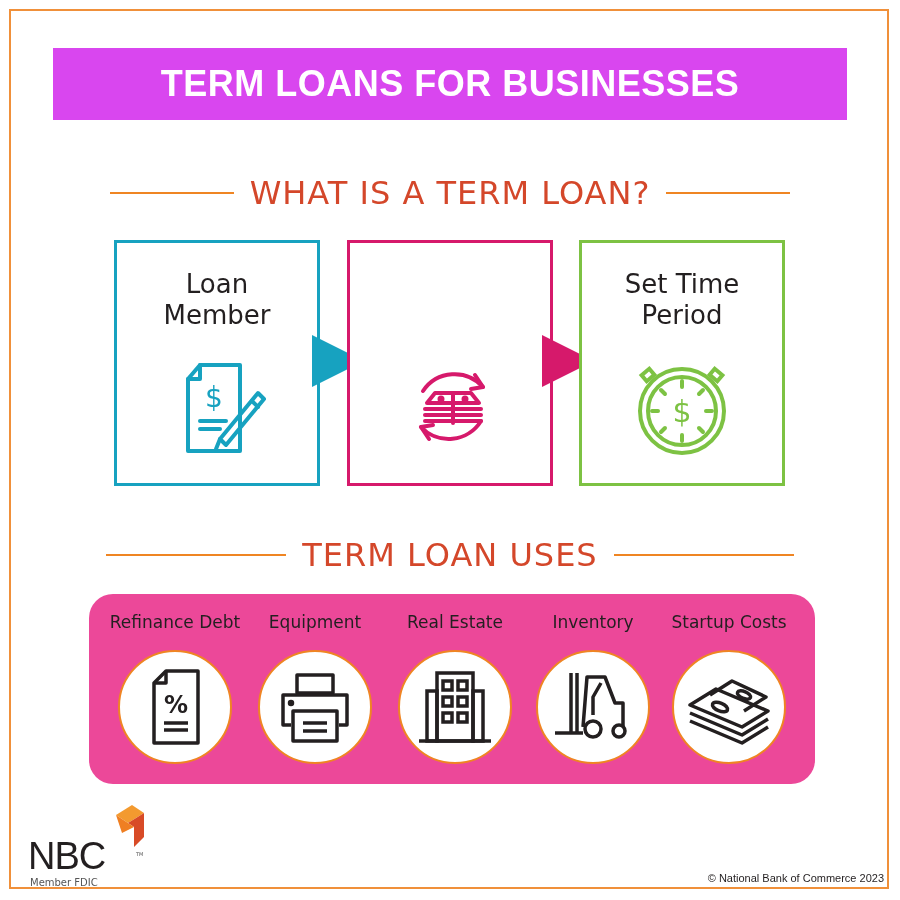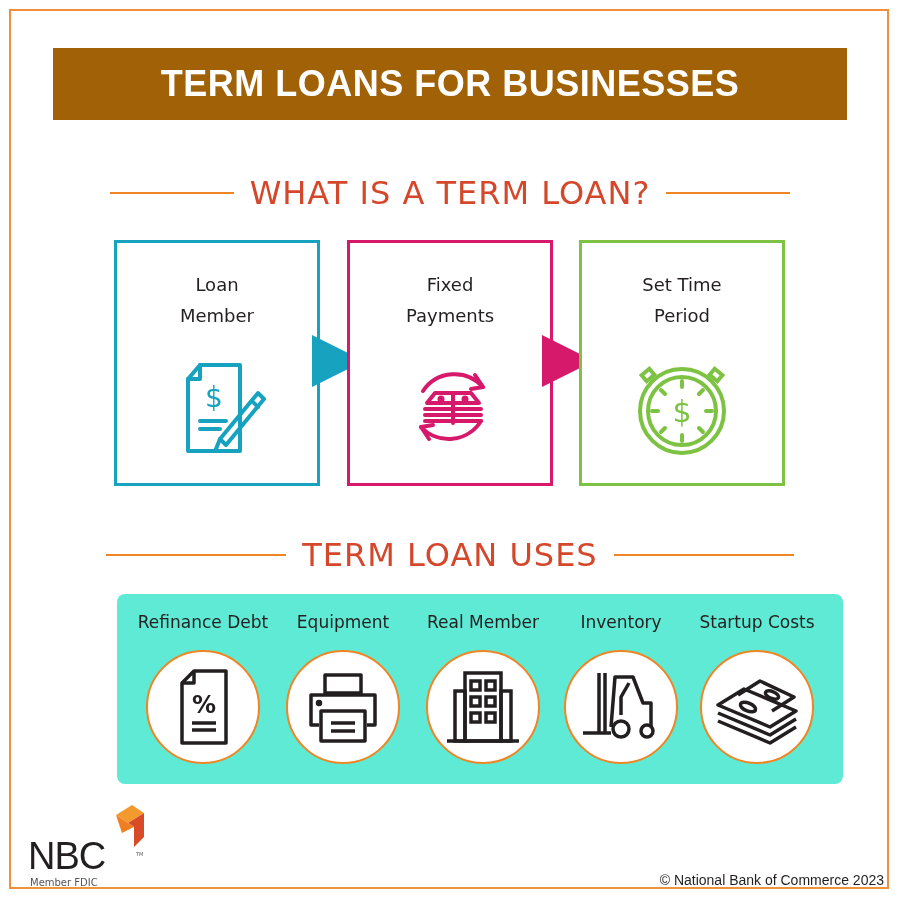--- a/index.html
+++ b/index.html
@@ -1,35 +1,35 @@
 <!DOCTYPE html>
 <html><head>
   <meta charset="utf-8">
   <style>
     html, body { margin:0; padding:0; background:#fff; }
     body { width:900px; height:900px; position:relative; overflow:hidden; font-family:"DejaVu Sans", sans-serif; }
     .frame { position:absolute; left:9px; top:9px; width:880px; height:880px; border:2px solid #f0903a; box-sizing:border-box; }
-    .banner { position:absolute; left:53px; top:48px; width:794px; height:72px; background:#a16207; display:flex; align-items:center; justify-content:center; }
+    .banner { position:absolute; left:53px; top:48px; width:794px; height:72px; background:#d946ef; display:flex; align-items:center; justify-content:center; }
     .banner span { color:#fff; font-family:"Liberation Sans", sans-serif; font-weight:bold; font-size:36px; letter-spacing:0.5px; }
     .section-title { position:absolute; left:0; width:900px; display:flex; align-items:center; justify-content:center; }
     .section-title .line { height:2px; background:#ef8523; }
     .section-title .txt { color:#d4472a; font-family:"DejaVu Sans", sans-serif; font-size:32px; letter-spacing:1px; padding:0 16px; font-weight:normal; }
     .box { position:absolute; top:240px; width:206px; height:246px; border:3px solid; box-sizing:border-box; background:#fff; }
-    .box .label { position:absolute; top:26px; left:0; right:0; text-align:center; color:#231f20; font-size:18px; line-height:31px; font-family:"DejaVu Sans", sans-serif; }
+    .box .label { position:absolute; top:26px; left:0; right:0; text-align:center; color:#231f20; font-size:26px; line-height:31px; font-family:"DejaVu Sans", sans-serif; }
     .box .icon { position:absolute; left:50%; top:108px; transform:translateX(-50%); }
     .arrow { position:absolute; width:0; height:0; border-top:26px solid transparent; border-bottom:26px solid transparent; border-left:52px solid; top:335px; }
-    .uses-panel { position:absolute; left:89px; top:594px; width:726px; height:190px; background:#5eead4; border-radius:8px;margin-left:28px; }
+    .uses-panel { position:absolute; left:89px; top:594px; width:726px; height:190px; background:#ec4899; border-radius:24px; }
     .use { position:absolute; top:18px; width:140px; text-align:center; }
     .use .ulabel { font-size:17px; color:#231f20; display:block; height:24px; white-space:nowrap; }
     .use .circle { width:114px; height:114px; border-radius:50%; background:#fff; border:2px solid #ef8523; margin:14px auto 0; display:flex; align-items:center; justify-content:center; box-sizing:border-box; }
     .logo { position:absolute; left:28px; top:805px; width:130px; height:80px; }
     .logo .nbc { position:absolute; left:0; top:30px; font-family:"Liberation Sans", sans-serif; font-weight:normal; font-size:38px; color:#231f20; letter-spacing:-1px; }
     .logo .fdic { position:absolute; left:2px; top:72px; font-size:10px; color:#555; }
     .logo .tm { position:absolute; left:108px; top:46px; font-size:5px; color:#555; }
-    .copyright { position:absolute; right:16px; top:872px; font-size:14px; color:#231f20; font-family:"Liberation Sans", sans-serif; }
+    .copyright { position:absolute; right:16px; top:872px; font-size:11px; color:#231f20; font-family:"Liberation Sans", sans-serif; }
   </style>
 </head>
 <body>
 
 <div class="frame"></div>
 
 <div class="banner">
   <span>TERM LOANS FOR BUSINESSES</span>
 </div>
 
@@ -54,24 +54,20 @@
       <path d="M58 88 L96 42 L102 48 L64 94 Z"></path>
       <line x1="58" y1="88" x2="54" y2="98"></line>
       <line x1="90" y1="50" x2="96" y2="56"></line>
     </svg>
   </div>
 </div>
 
 <div class="arrow" style="left:312px; border-left-color:#17a2c0;"></div>
 
 <div class="box" style="left:347px; border-color:#d6196b;">
-  <div class="label">
-    <div>Fixed</div>
-    <div>Payments</div>
-  </div>
   <div class="icon">
     <svg width="110" height="110" viewBox="0 0 110 110" fill="none" stroke="#d6196b" stroke-width="4" stroke-linecap="round" stroke-linejoin="round">
       <path d="M28 40 A38 38 0 0 1 88 36"></path>
       <path d="M80 24 L88 36 L76 38"></path>
       <path d="M86 70 A38 38 0 0 1 26 76"></path>
       <path d="M34 88 L26 76 L38 74"></path>
       <path d="M32 52 L40 42 L76 42 L84 52 Z"></path>
       <line x1="30" y1="58" x2="86" y2="58"></line>
       <line x1="30" y1="64" x2="86" y2="64"></line>
       <line x1="30" y1="70" x2="86" y2="70"></line>
@@ -134,21 +130,21 @@
         <rect x="22" y="8" width="36" height="18"></rect>
         <path d="M16 58 L8 58 L8 28 L72 28 L72 58 L64 58"></path>
         <rect x="18" y="44" width="44" height="30"></rect>
         <line x1="28" y1="56" x2="52" y2="56"></line>
         <line x1="28" y1="64" x2="52" y2="64"></line>
         <circle cx="16" cy="36" r="1.5" fill="#231f20"></circle>
       </svg>
     </div>
   </div>
   <div class="use" style="left:296px;">
-    <span class="ulabel">Real Member</span>
+    <span class="ulabel">Real Estate</span>
     <div class="circle">
       <svg width="80" height="80" viewBox="0 0 80 80" fill="none" stroke="#231f20" stroke-width="3.5">
         <rect x="22" y="6" width="36" height="68"></rect>
         <rect x="12" y="24" width="10" height="50"></rect>
         <rect x="58" y="24" width="10" height="50"></rect>
         <line x1="4" y1="74" x2="76" y2="74"></line>
         <rect x="28" y="14" width="9" height="9"></rect>
           <rect x="43" y="14" width="9" height="9"></rect>
         <rect x="28" y="30" width="9" height="9"></rect>
           <rect x="43" y="30" width="9" height="9"></rect>

